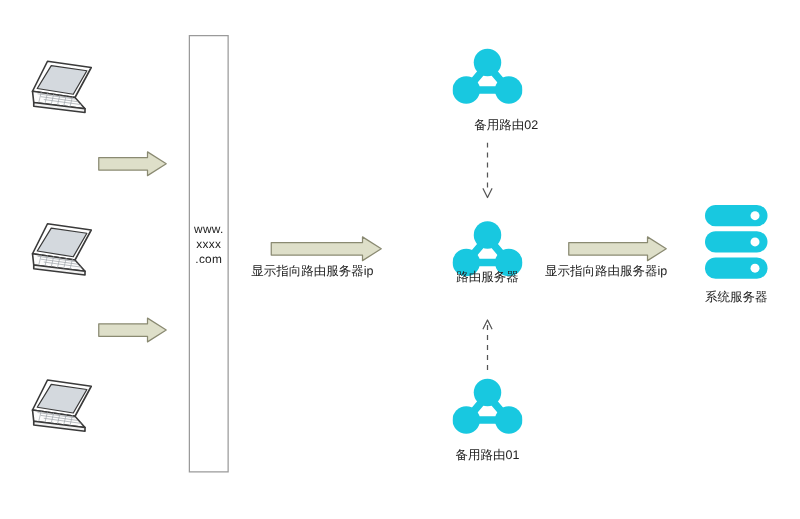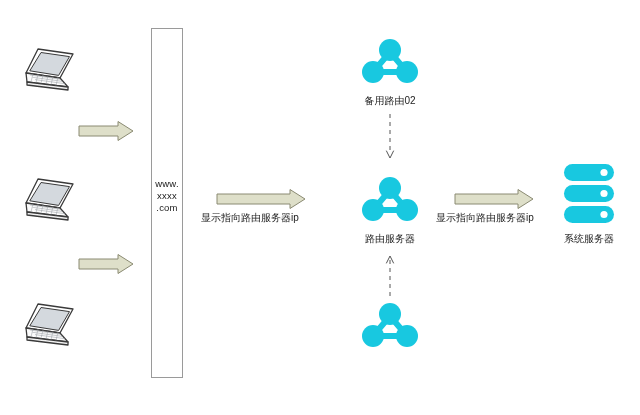--- a/index.html
+++ b/index.html
@@ -190,62 +190,63 @@
       <g stroke="#18c8e0" stroke-width="6" stroke-linecap="round" fill="none">
         <path d="M28 14 L11 34"></path>
         <path d="M28 14 L45 34"></path>
         <path d="M11 34 L45 34"></path>
       </g>
       <circle cx="28" cy="12" r="11" fill="#18c8e0"></circle>
       <circle cx="11" cy="34" r="11" fill="#18c8e0"></circle>
       <circle cx="45" cy="34" r="11" fill="#18c8e0"></circle>
     </svg>
   </div>
-  <div class="node-label" style="left:330px; top:94px; width:120px;text-align:center;">备用路由02</div>
+  <div class="node-label" style="left:345px; top:94px; width:120px;text-align:center;">备用路由02</div>
 
   <div class="dashed-conn" style="left:382px; top:114px;">
     <svg viewBox="0 0 16 48" width="16" height="48">
       <path d="M8 0 L8 40" stroke="#555555" stroke-width="1" fill="none" stroke-dasharray="4,4"></path>
       <path d="M4.5 37 L8 44 L11.5 37" stroke="#555555" stroke-width="1" fill="none" stroke-linecap="round" stroke-linejoin="round"></path>
     </svg>
   </div>
 
   <div class="router-icon" style="left:362px; top:176px;">
     <svg viewBox="0 0 56 48" width="56" height="48">
       <g stroke="#18c8e0" stroke-width="6" stroke-linecap="round" fill="none">
         <path d="M28 14 L11 34"></path>
         <path d="M28 14 L45 34"></path>
         <path d="M11 34 L45 34"></path>
       </g>
       <circle cx="28" cy="12" r="11" fill="#18c8e0"></circle>
       <circle cx="11" cy="34" r="11" fill="#18c8e0"></circle>
       <circle cx="45" cy="34" r="11" fill="#18c8e0"></circle>
     </svg>
   </div>
-  <div class="node-label" style="left:330px; top:232px; width:120px;">路由服务器</div>
+  <div class="node-label" style="left:330px; top:216px; width:120px;">路由服务器</div>
 
   <div class="dashed-conn" style="left:382px; top:252px;">
     <svg viewBox="0 0 16 48" width="16" height="48">
       <path d="M8 8 L8 48" stroke="#555555" stroke-width="1" fill="none" stroke-dasharray="4,4"></path>
       <path d="M4.5 11 L8 4 L11.5 11" stroke="#555555" stroke-width="1" fill="none" stroke-linecap="round" stroke-linejoin="round"></path>
     </svg>
   </div>
 
   <div class="router-icon" style="left:362px; top:302px;">
     <svg viewBox="0 0 56 48" width="56" height="48">
       <g stroke="#18c8e0" stroke-width="6" stroke-linecap="round" fill="none">
         <path d="M28 14 L11 34"></path>
         <path d="M28 14 L45 34"></path>
         <path d="M11 34 L45 34"></path>
       </g>
       <circle cx="28" cy="12" r="11" fill="#18c8e0"></circle>
       <circle cx="11" cy="34" r="11" fill="#18c8e0"></circle>
       <circle cx="45" cy="34" r="11" fill="#18c8e0"></circle>
     </svg>
   </div>
+  <div class="node-label" style="left:330px; top:358px; width:120px;">备用路由01</div>
 
   <div class="block-arrow" style="left:454px; top:188px;">
     <svg viewBox="0 0 80 22" width="80" height="22">
       <path d="M1 6 L64 6 L64 1.5 L79 11 L64 20.5 L64 16 L1 16 Z" fill="#dedfc9" stroke="#8a8a72" stroke-width="1" stroke-linejoin="round"></path>
     </svg>
   </div>
   <div class="arrow-label" style="left:436px; top:211px; width:120px;">显示指向路由服务器ip</div>
 
   <div class="server-icon" style="left:563px; top:163px;">
     <svg viewBox="0 0 52 62" width="52" height="62">

